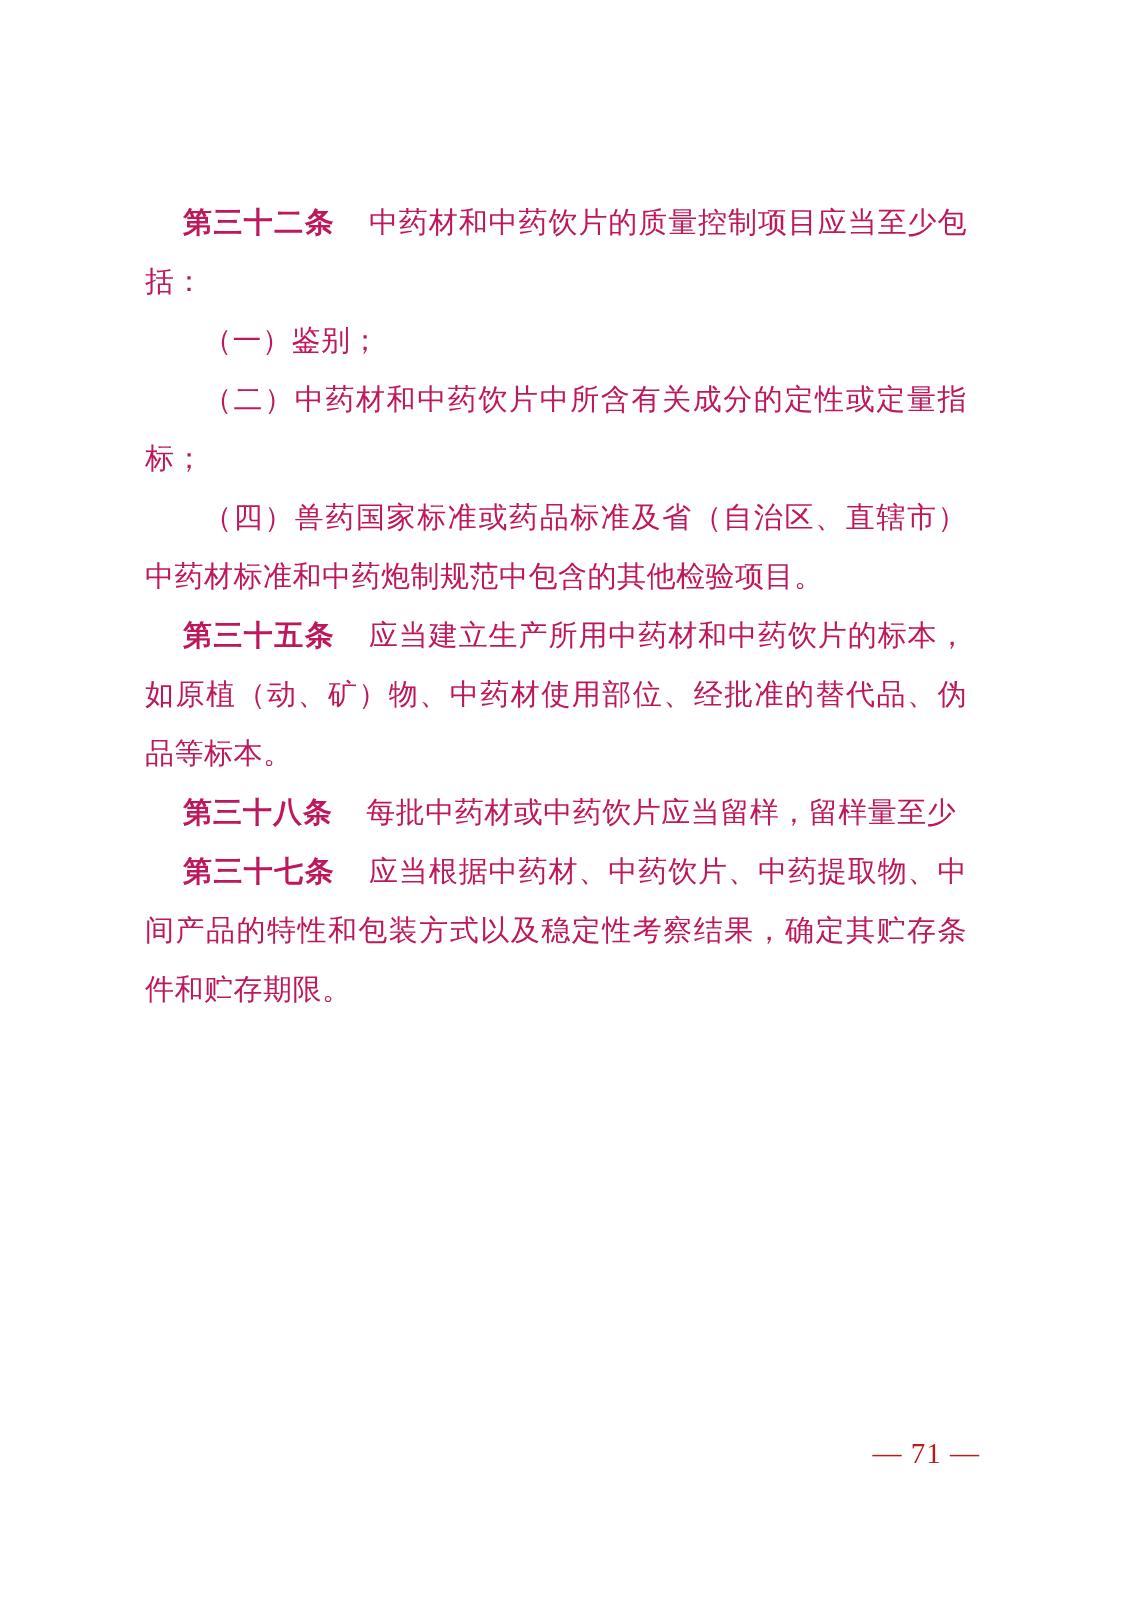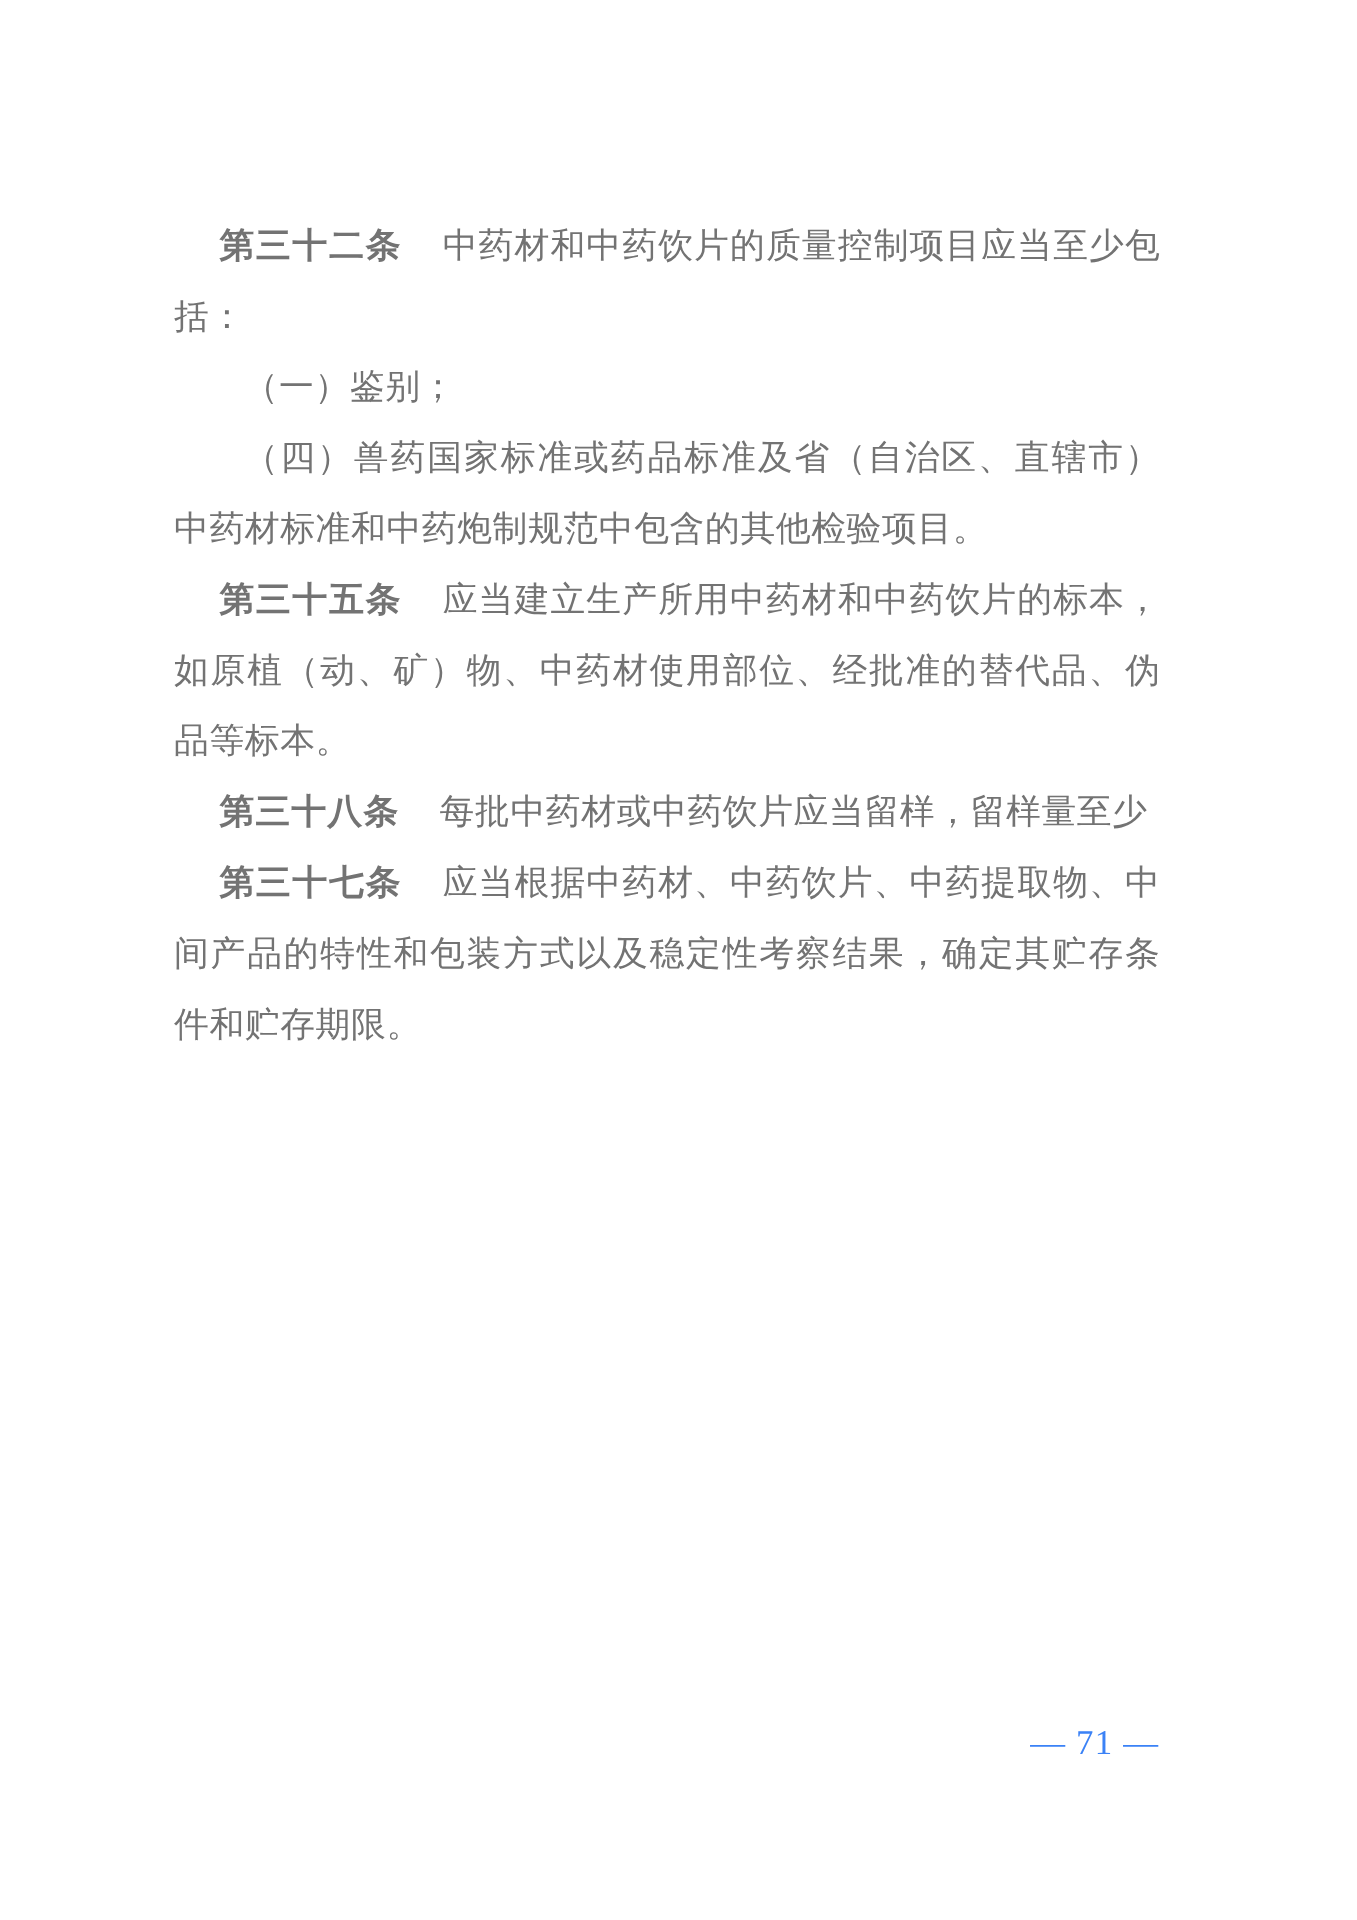--- a/index.html
+++ b/index.html
@@ -18,23 +18,23 @@
   .page {
     position: absolute;
     left: 0; top: 0;
     width: 1131px;
     height: 1600px;
     background: #ffffff;
   }
   .content {
     position: absolute;
     left: 145px;
-    top: 176px;
+    top: 193px;
     width: 822px;
-    color: #737373;
+    color: #be185d;
   }
   p.para {
     margin: 0;
     font-size: 29px;
     line-height: 59px;
     text-align: justify;
     text-justify: inter-ideograph;
     letter-spacing: 0.5px;
     word-break: break-all;
   }
@@ -44,40 +44,41 @@
     font-family: "Liberation Sans", "DejaVu Sans", sans-serif;
     font-weight: bold;
     letter-spacing: 1px;
   }
   .head-gap {
     display: inline-block;
     width: 1.15em;
   }
   .footer {
     position: absolute;
-    left: 144px;
+    left: 158px;
     top: 1428px;
     width: 822px;
     text-align: right;
     font-size: 29px;
     line-height: 50px;
-    color: #3b82f6;
+    color: #b91c1c;
     letter-spacing: 1px;
     font-family: Liberation Serif, serif;
   }
 </style>
 </head>
 <body>
 
 <div class="page">
   <div class="content" id="content">
   <p class="para has-head"><span class="head">第三十二条</span><span class="head-gap"></span><span class="body-text">中药材和中药饮片的质量控制项目应当至少包括：</span></p>
 
   <p class="para no-head"><span class="body-text">（一）鉴别；</span></p>
 
+  <p class="para no-head"><span class="body-text">（二）中药材和中药饮片中所含有关成分的定性或定量指标；</span></p>
 
 
   <p class="para no-head"><span class="body-text">（四）兽药国家标准或药品标准及省（自治区、直辖市）中药材标准和中药炮制规范中包含的其他检验项目。</span></p>
 
 
 
   <p class="para has-head"><span class="head">第三十五条</span><span class="head-gap"></span><span class="body-text">应当建立生产所用中药材和中药饮片的标本，如原植（动、矿）物、中药材使用部位、经批准的替代品、伪品等标本。</span></p>
 
 
   <p class="para has-head"><span class="head">第三十八条</span><span class="head-gap"></span><span class="body-text">每批中药材或中药饮片应当留样，留样量至少</span></p>

